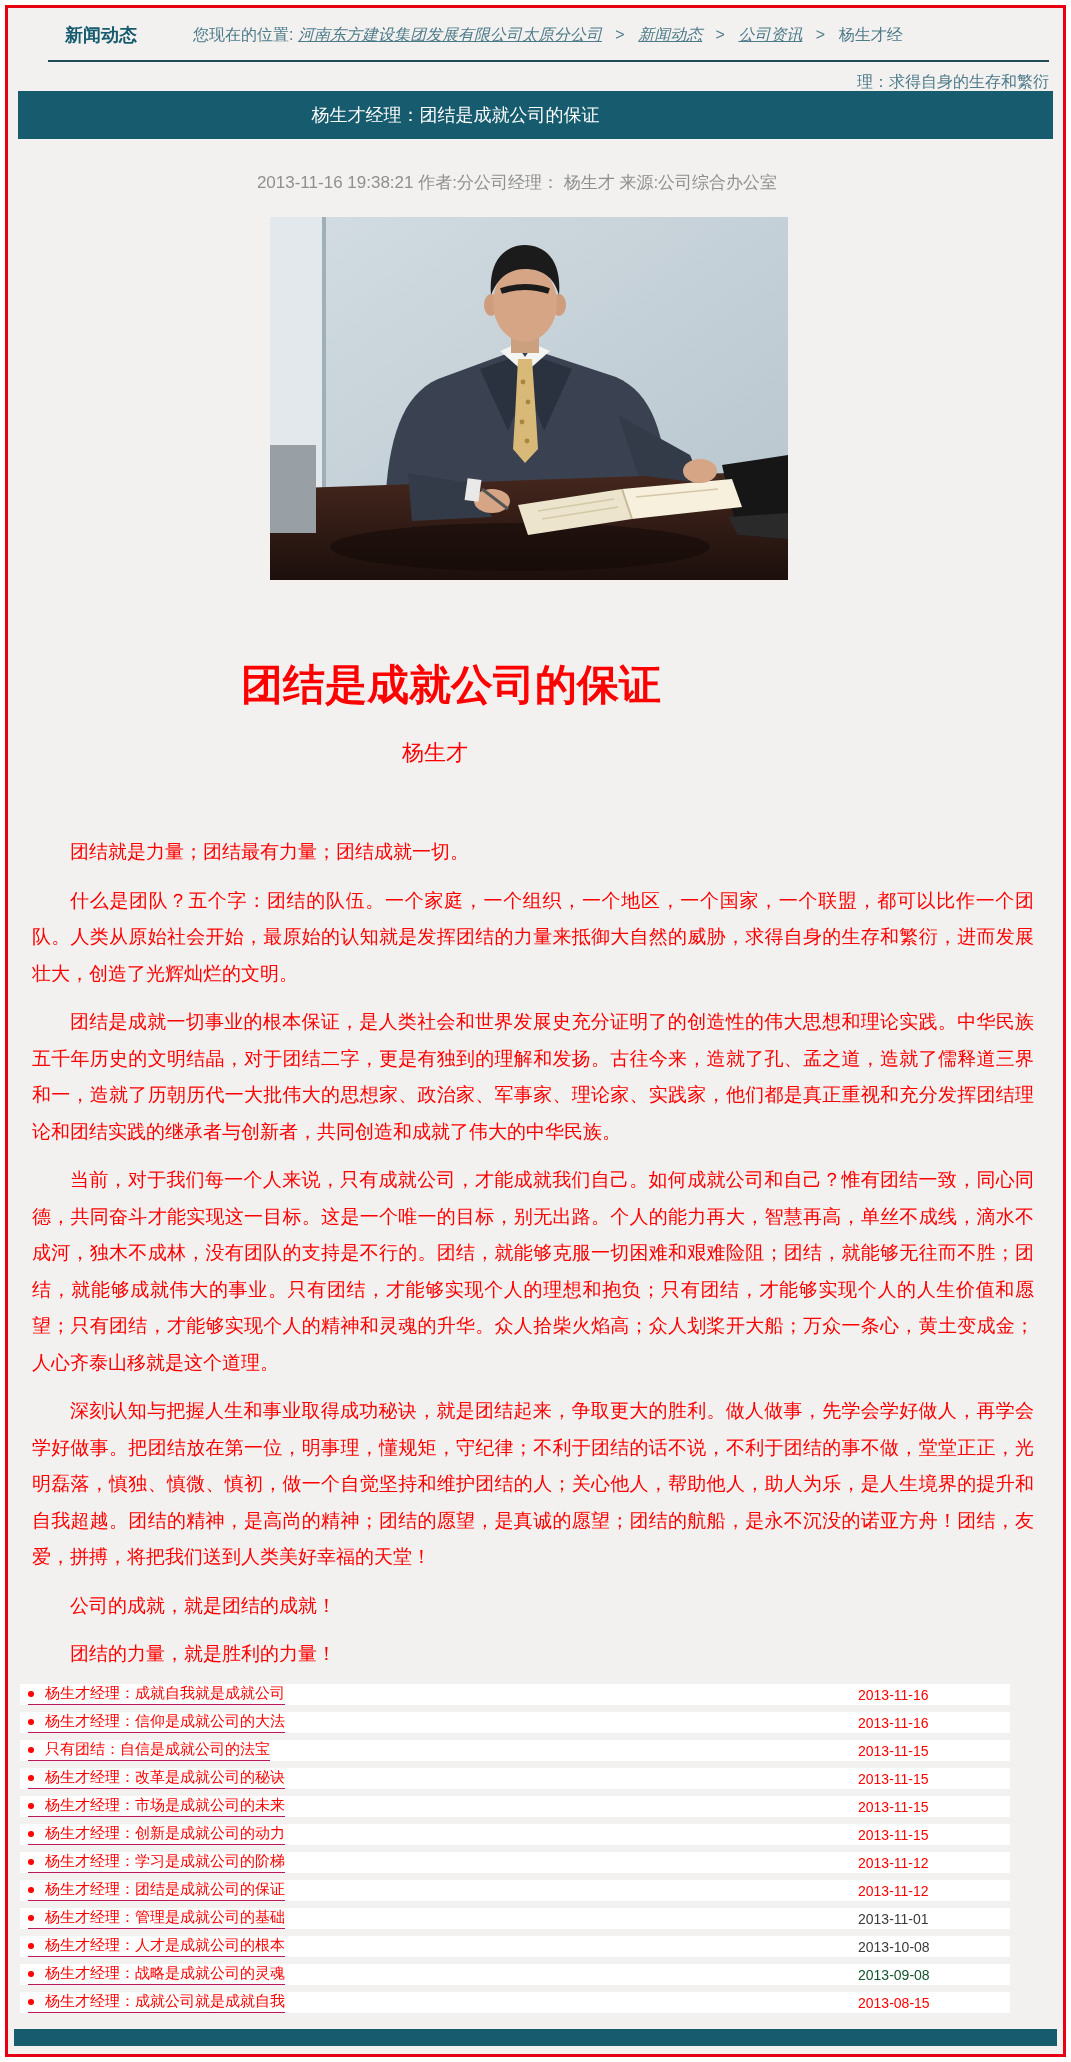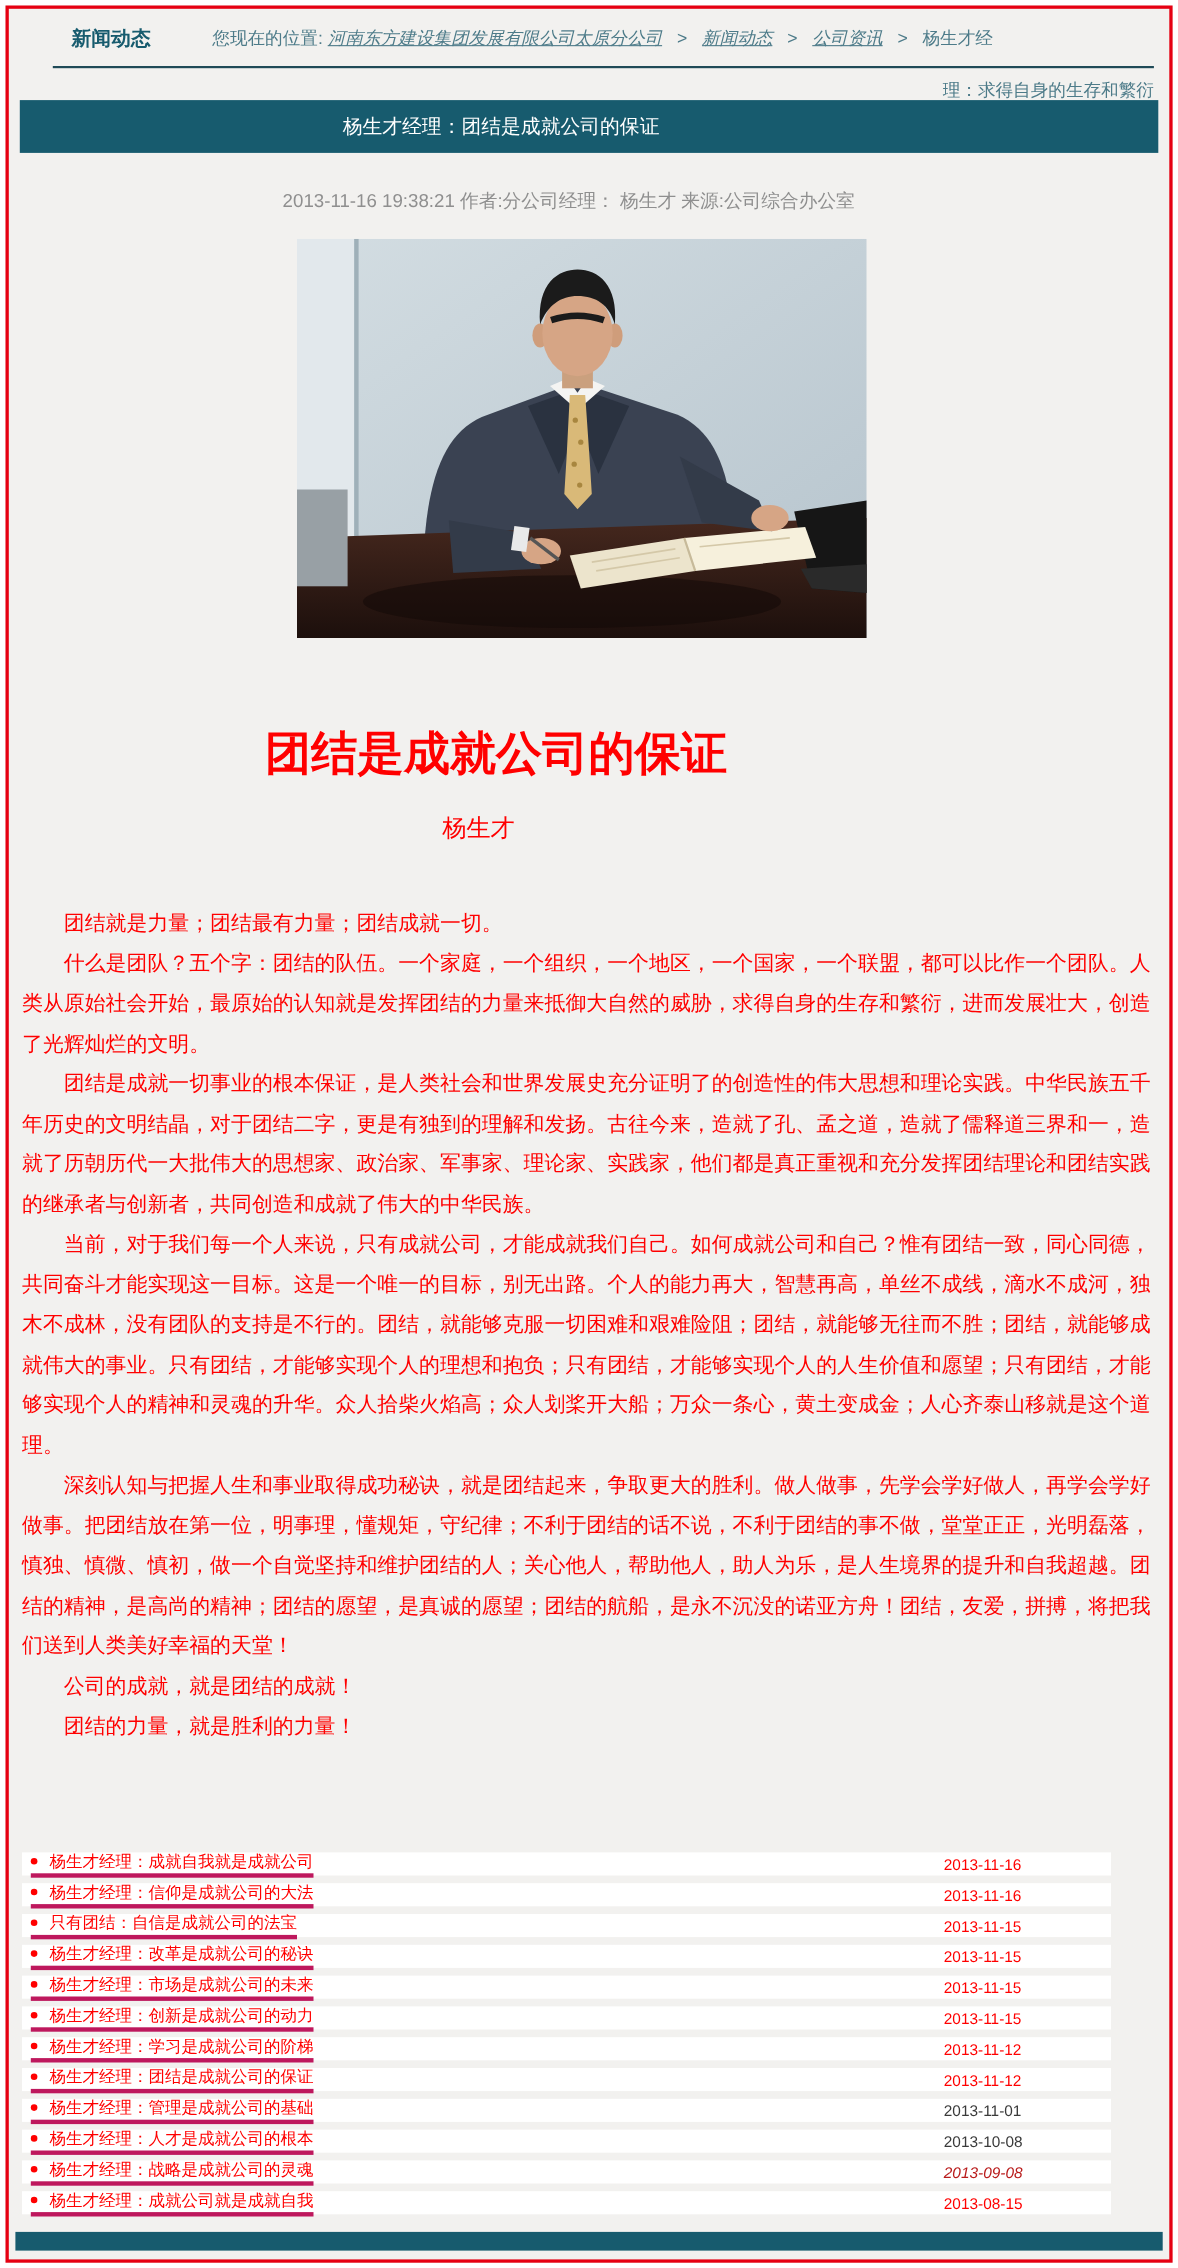--- a/index.html
+++ b/index.html
@@ -46,30 +46,30 @@
     font-family:"Liberation Serif","DejaVu Serif",serif;
   }
   .article-author{
     position:absolute;left:12px;top:730px;width:830px;text-align:center;
     color:#ff0000;font-size:22px;
   }
   .article-body{
     position:absolute;left:12px;top:814px;width:1026px;
     color:#ff0000;font-size:19px;line-height:36.5px;text-align:justify;
   }
-  .article-body p{margin:0;text-indent:2em;}
+  .article-body p{margin:12px;text-indent:2em;}
   
   .related-list{position:absolute;left:12px;top:1676px;width:990px;}
   .related-row{
     height:21px;margin-bottom:7px;background:#ffffff;display:flex;align-items:center;
     padding-left:8px;box-sizing:border-box;
   }
   .related-link{
     display:inline-flex;align-items:center;gap:11px;text-decoration:none;
-    border-bottom:4px solid #be185d;padding-bottom:1px;cursor:pointer;
+    border-bottom:1px solid #be185d;padding-bottom:1px;cursor:pointer;
   }
   .bullet{
     width:6px;height:6px;border-radius:50%;background:#ff0000;flex:0 0 auto;
   }
   .related-title{color:#ff0000;font-size:15px;white-space:nowrap;}
   .related-date{
     margin-left:auto;width:152px;font-size:14px;color:#ff0000;flex:0 0 auto;
   }
   
   .footer-bar{
@@ -260,21 +260,21 @@
           <span class="related-title">杨生才经理：人才是成就公司的根本</span>
         </a>
         <span class="related-date" style="color: rgb(58, 58, 58);">2013-10-08</span>
       </div>
 
       <div class="related-row">
         <a class="related-link">
           <span class="bullet"></span>
           <span class="related-title">杨生才经理：战略是成就公司的灵魂</span>
         </a>
-        <span class="related-date" style="color: #b91c1c; font-style: italic;">2013-09-08</span>
+        <span class="related-date" style="color: #14532d;">2013-09-08</span>
       </div>
 
       <div class="related-row">
         <a class="related-link">
           <span class="bullet"></span>
           <span class="related-title">杨生才经理：成就公司就是成就自我</span>
         </a>
         <span class="related-date" style="color: rgb(255, 0, 0);">2013-08-15</span>
       </div>
     </div>

